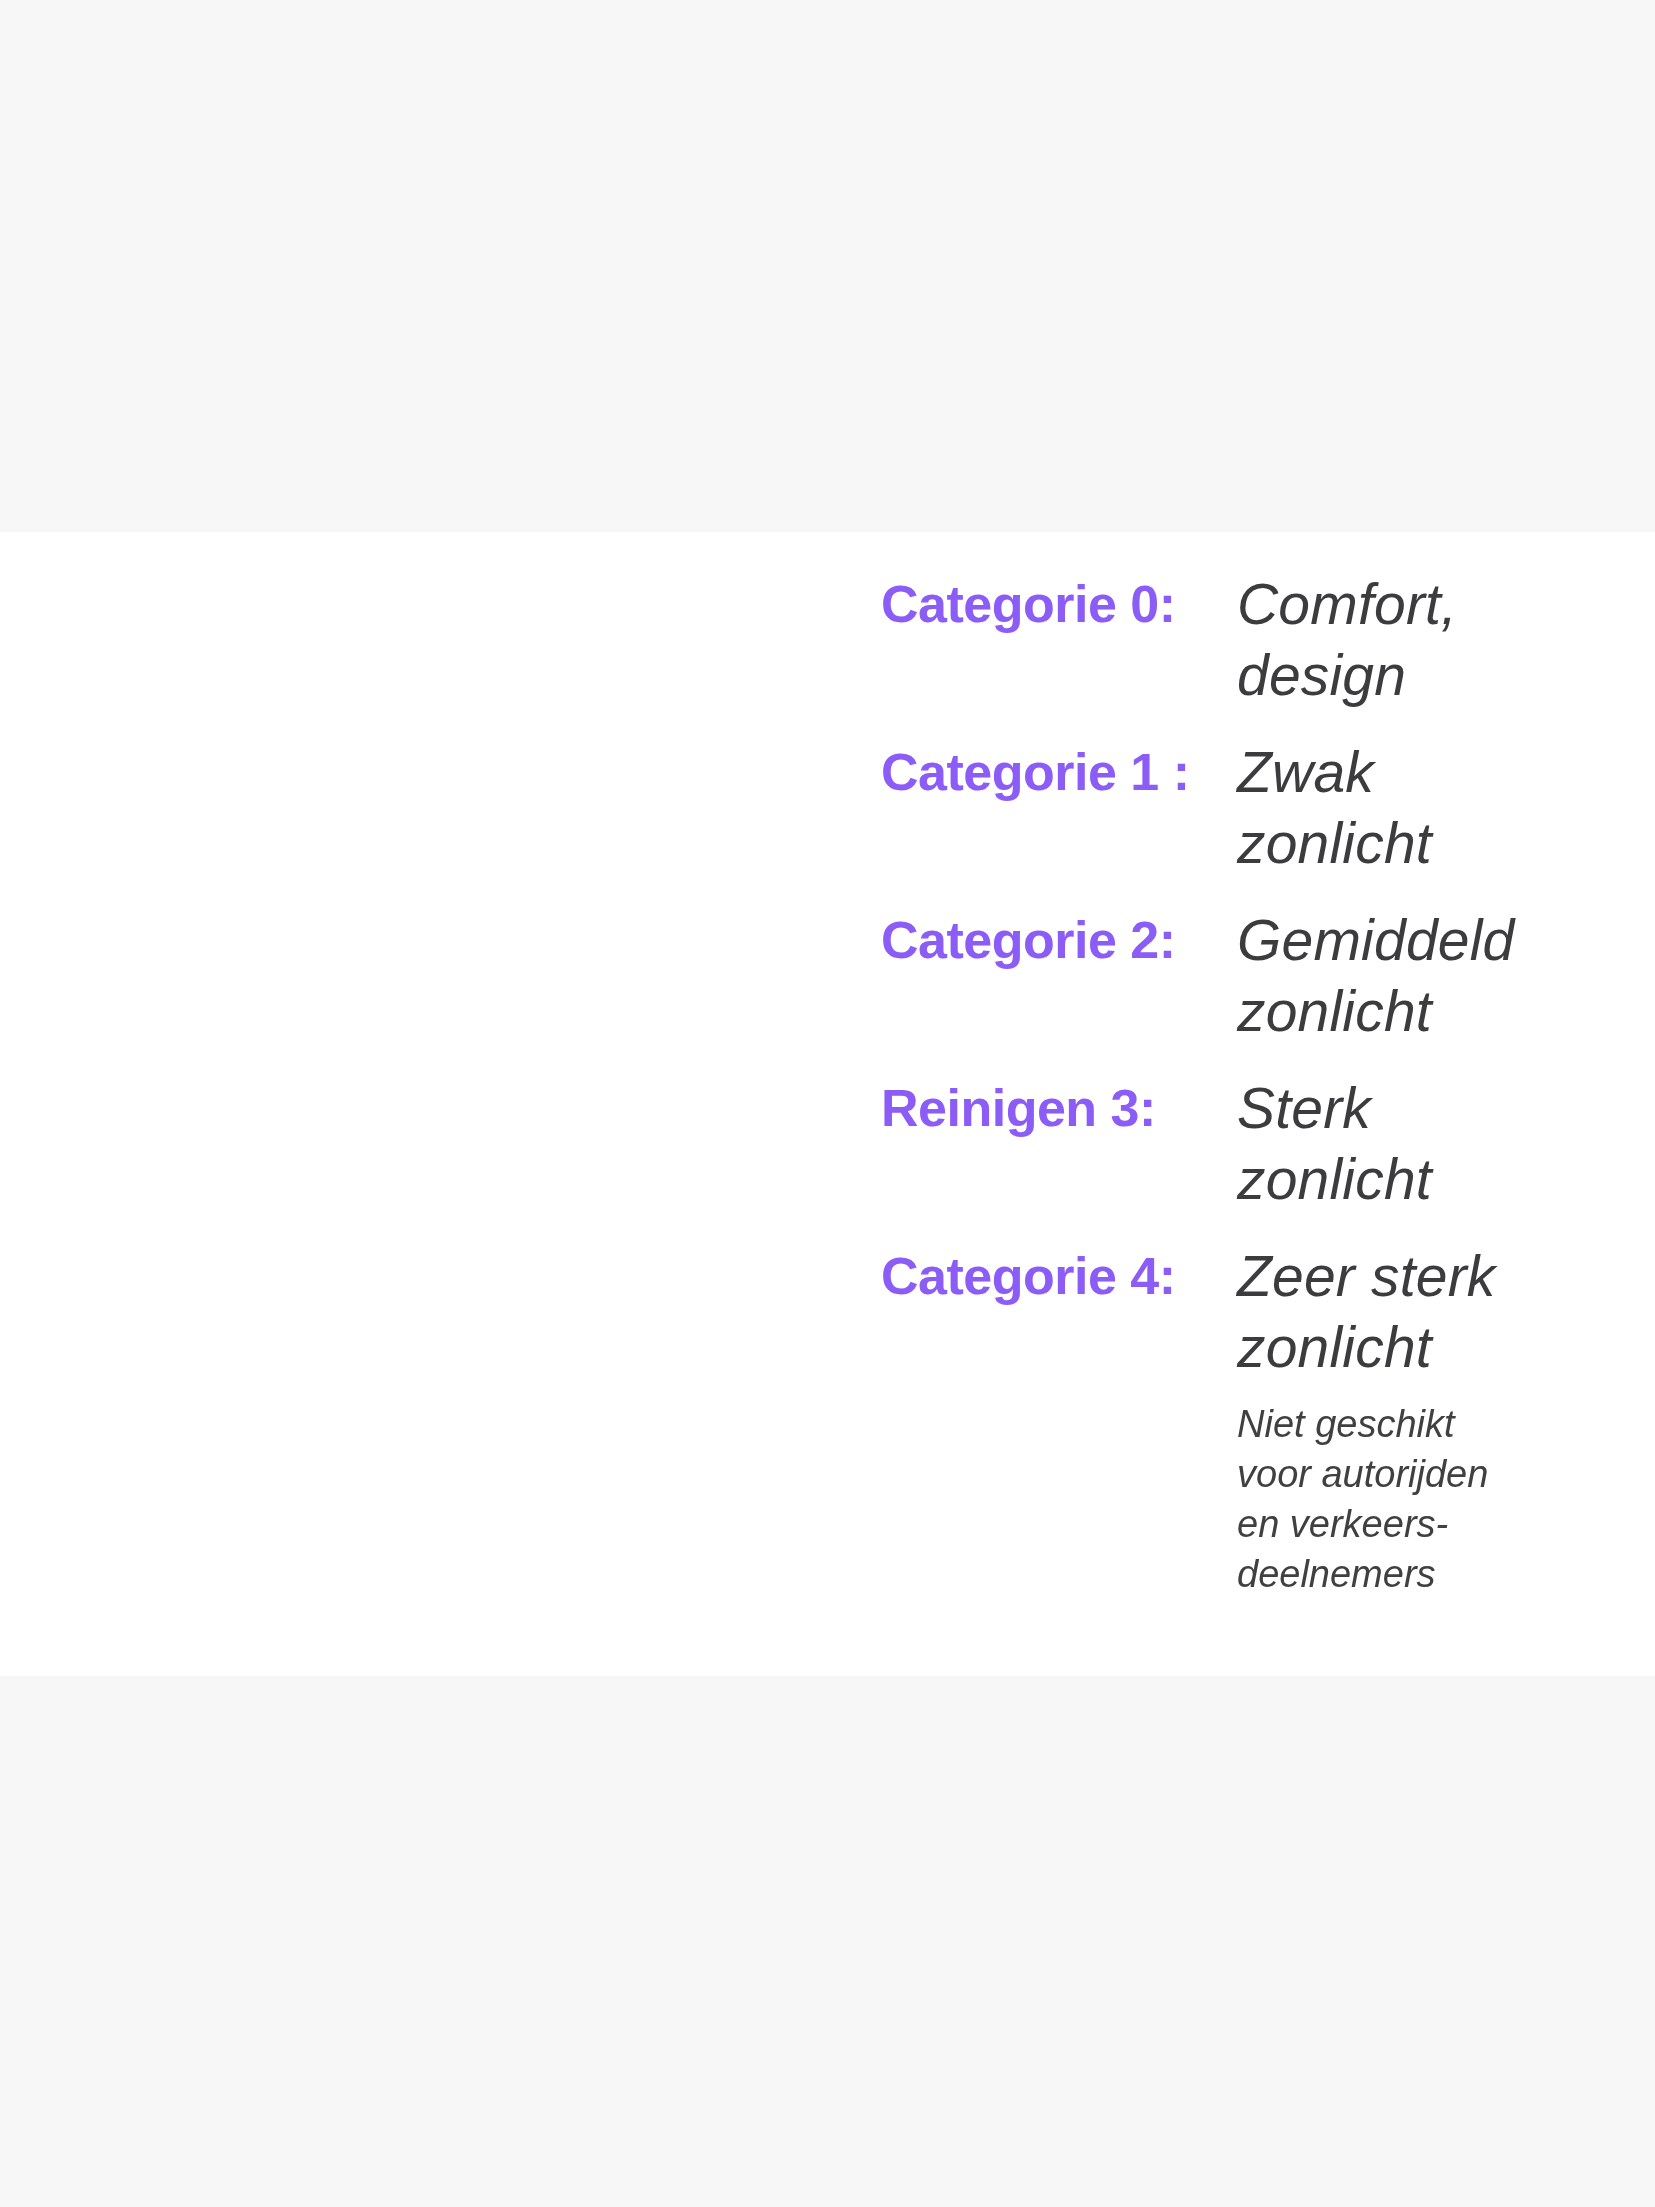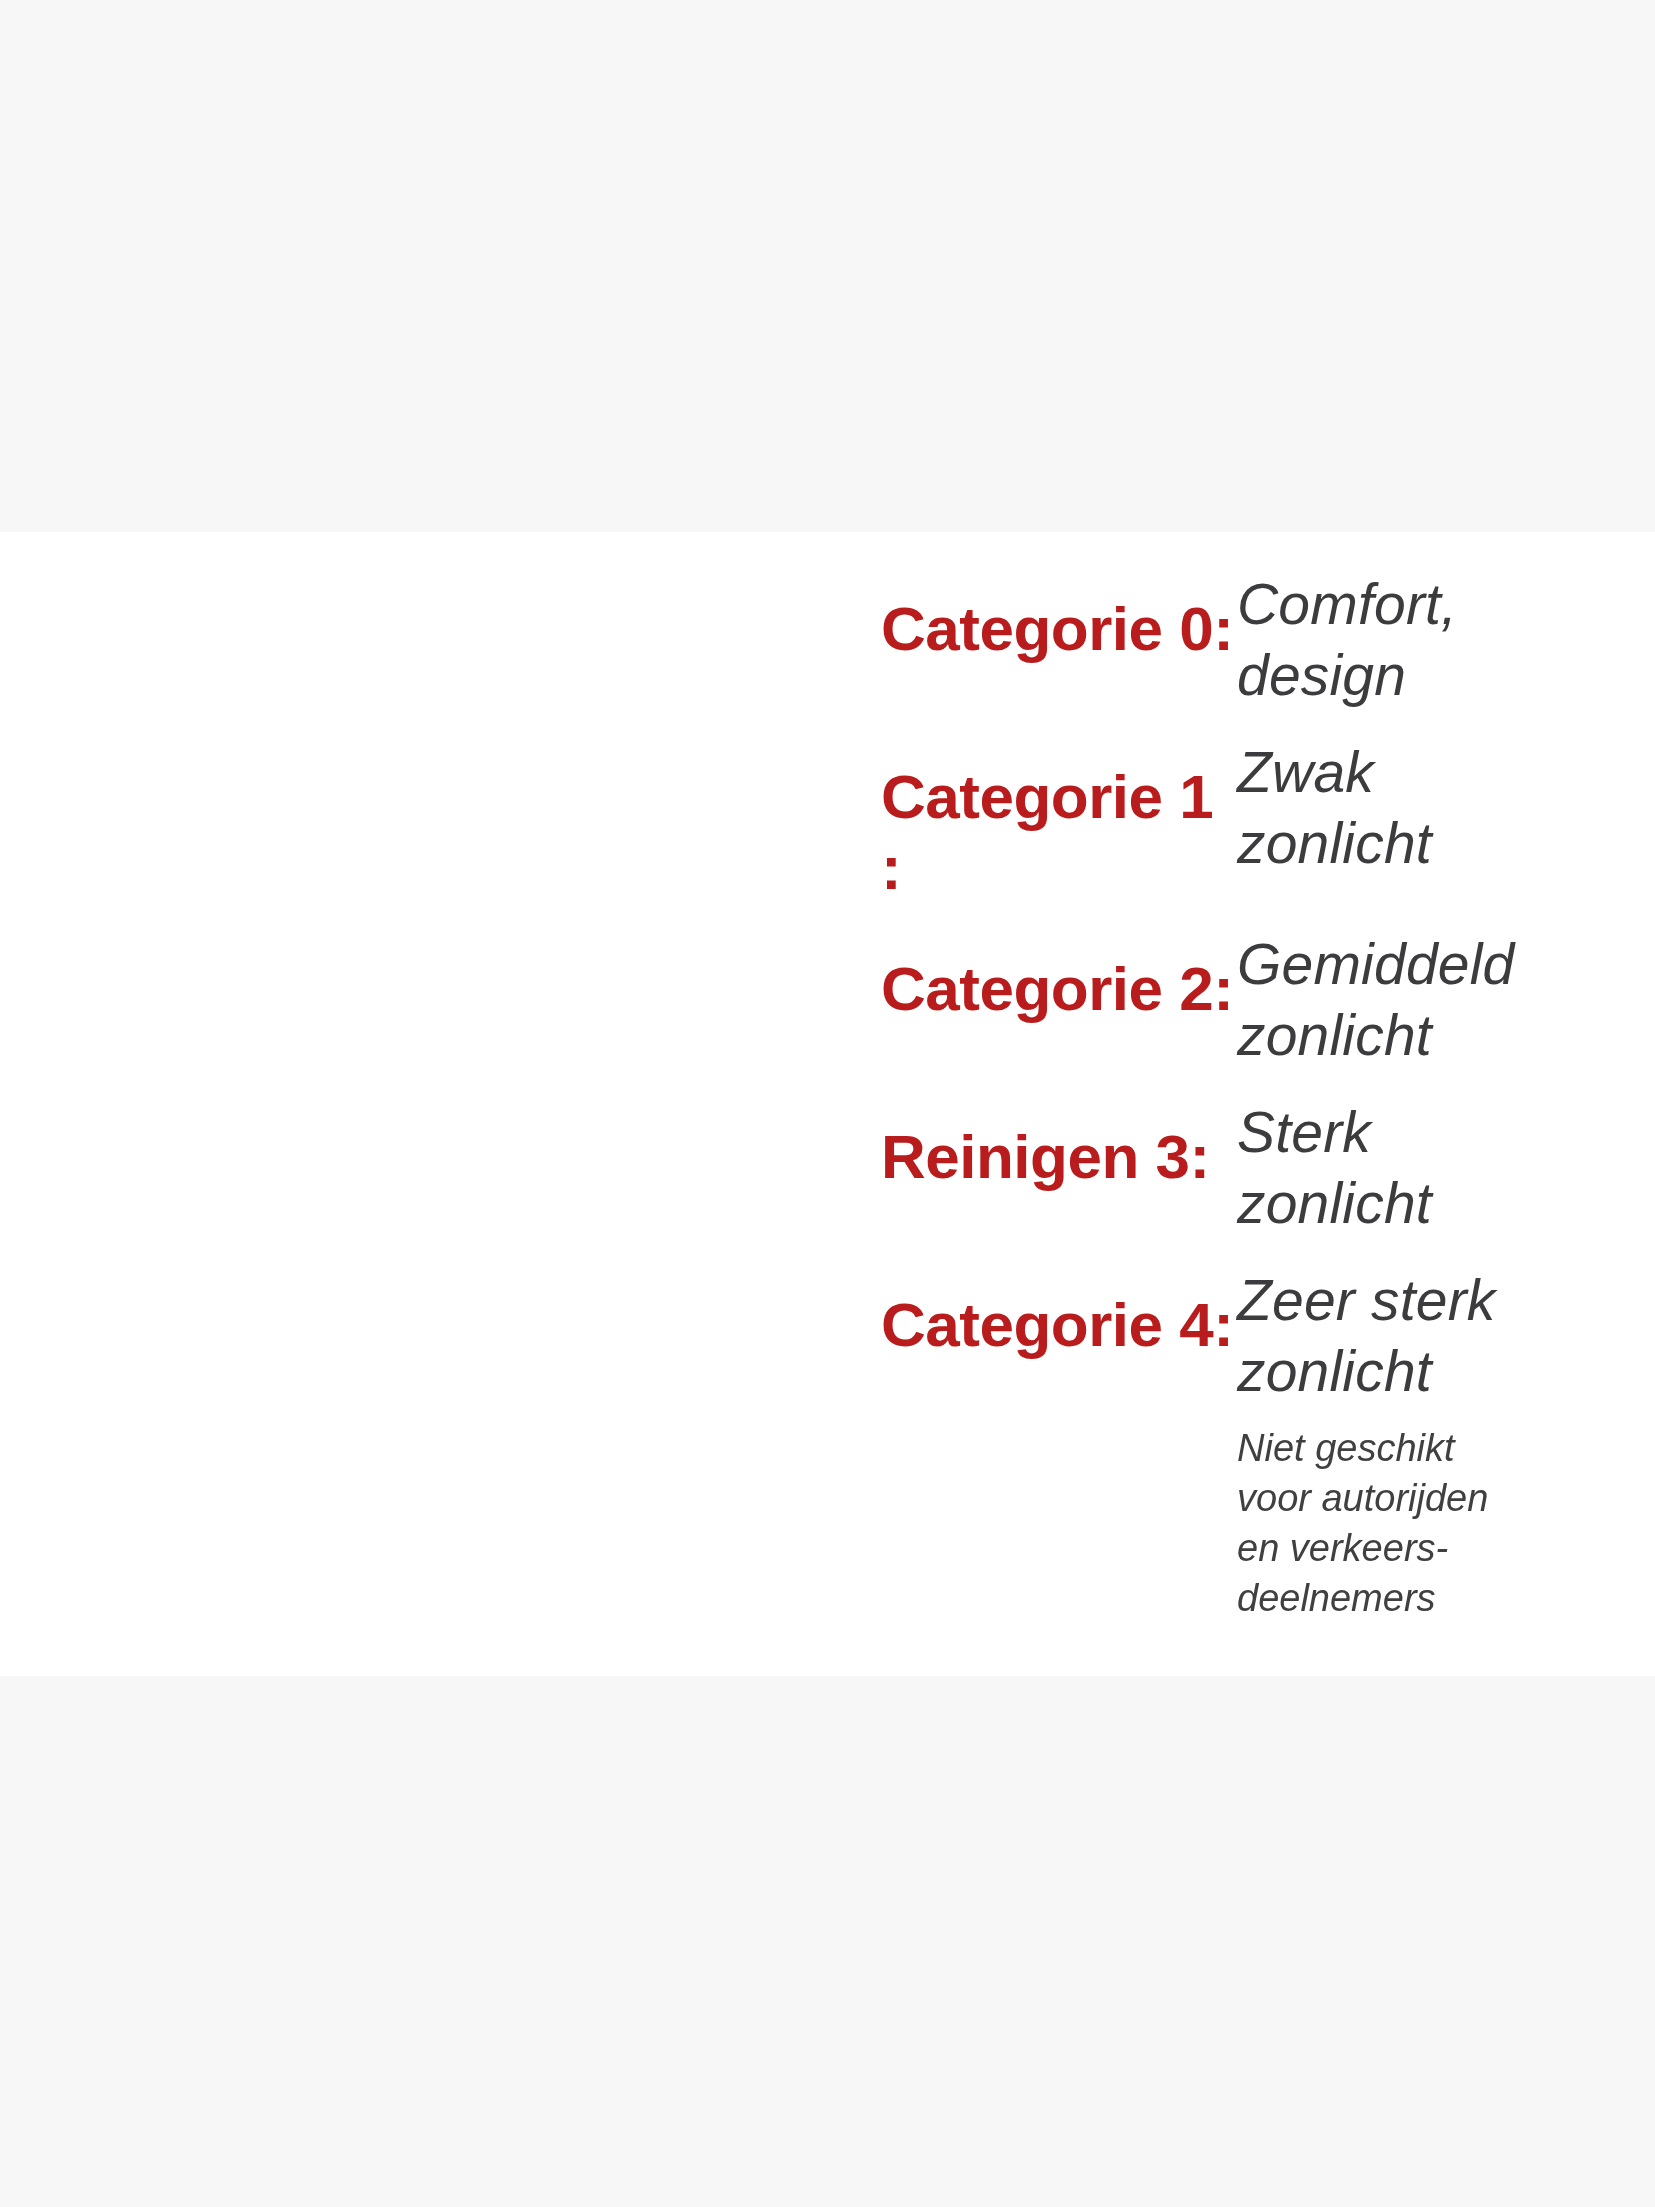--- a/index.html
+++ b/index.html
@@ -55,26 +55,25 @@
   }
   .category-row {
     display: flex;
     align-items: flex-start;
     margin-bottom: 26px;
   }
   .category-row:last-child { margin-bottom: 0; }
   .category-label {
     flex: 0 0 auto;
     width: 356px;
-    font-size: 62px;
+    font-size: 52px;
     line-height: 71px;
     font-weight: bold;
     letter-spacing: -0.5px;
-    color: #b91c1c;
-    margin-top: 24px;
+    color: #8b5cf6;
   }
   .category-value-wrap { flex: 1 1 auto; font-style: italic; }
   .category-value {
     font-size: 57px;
     line-height: 71px;
     letter-spacing: 0.2px;
     color: #3c3c3f;
     white-space: pre-line;
   }
   .category-note {

